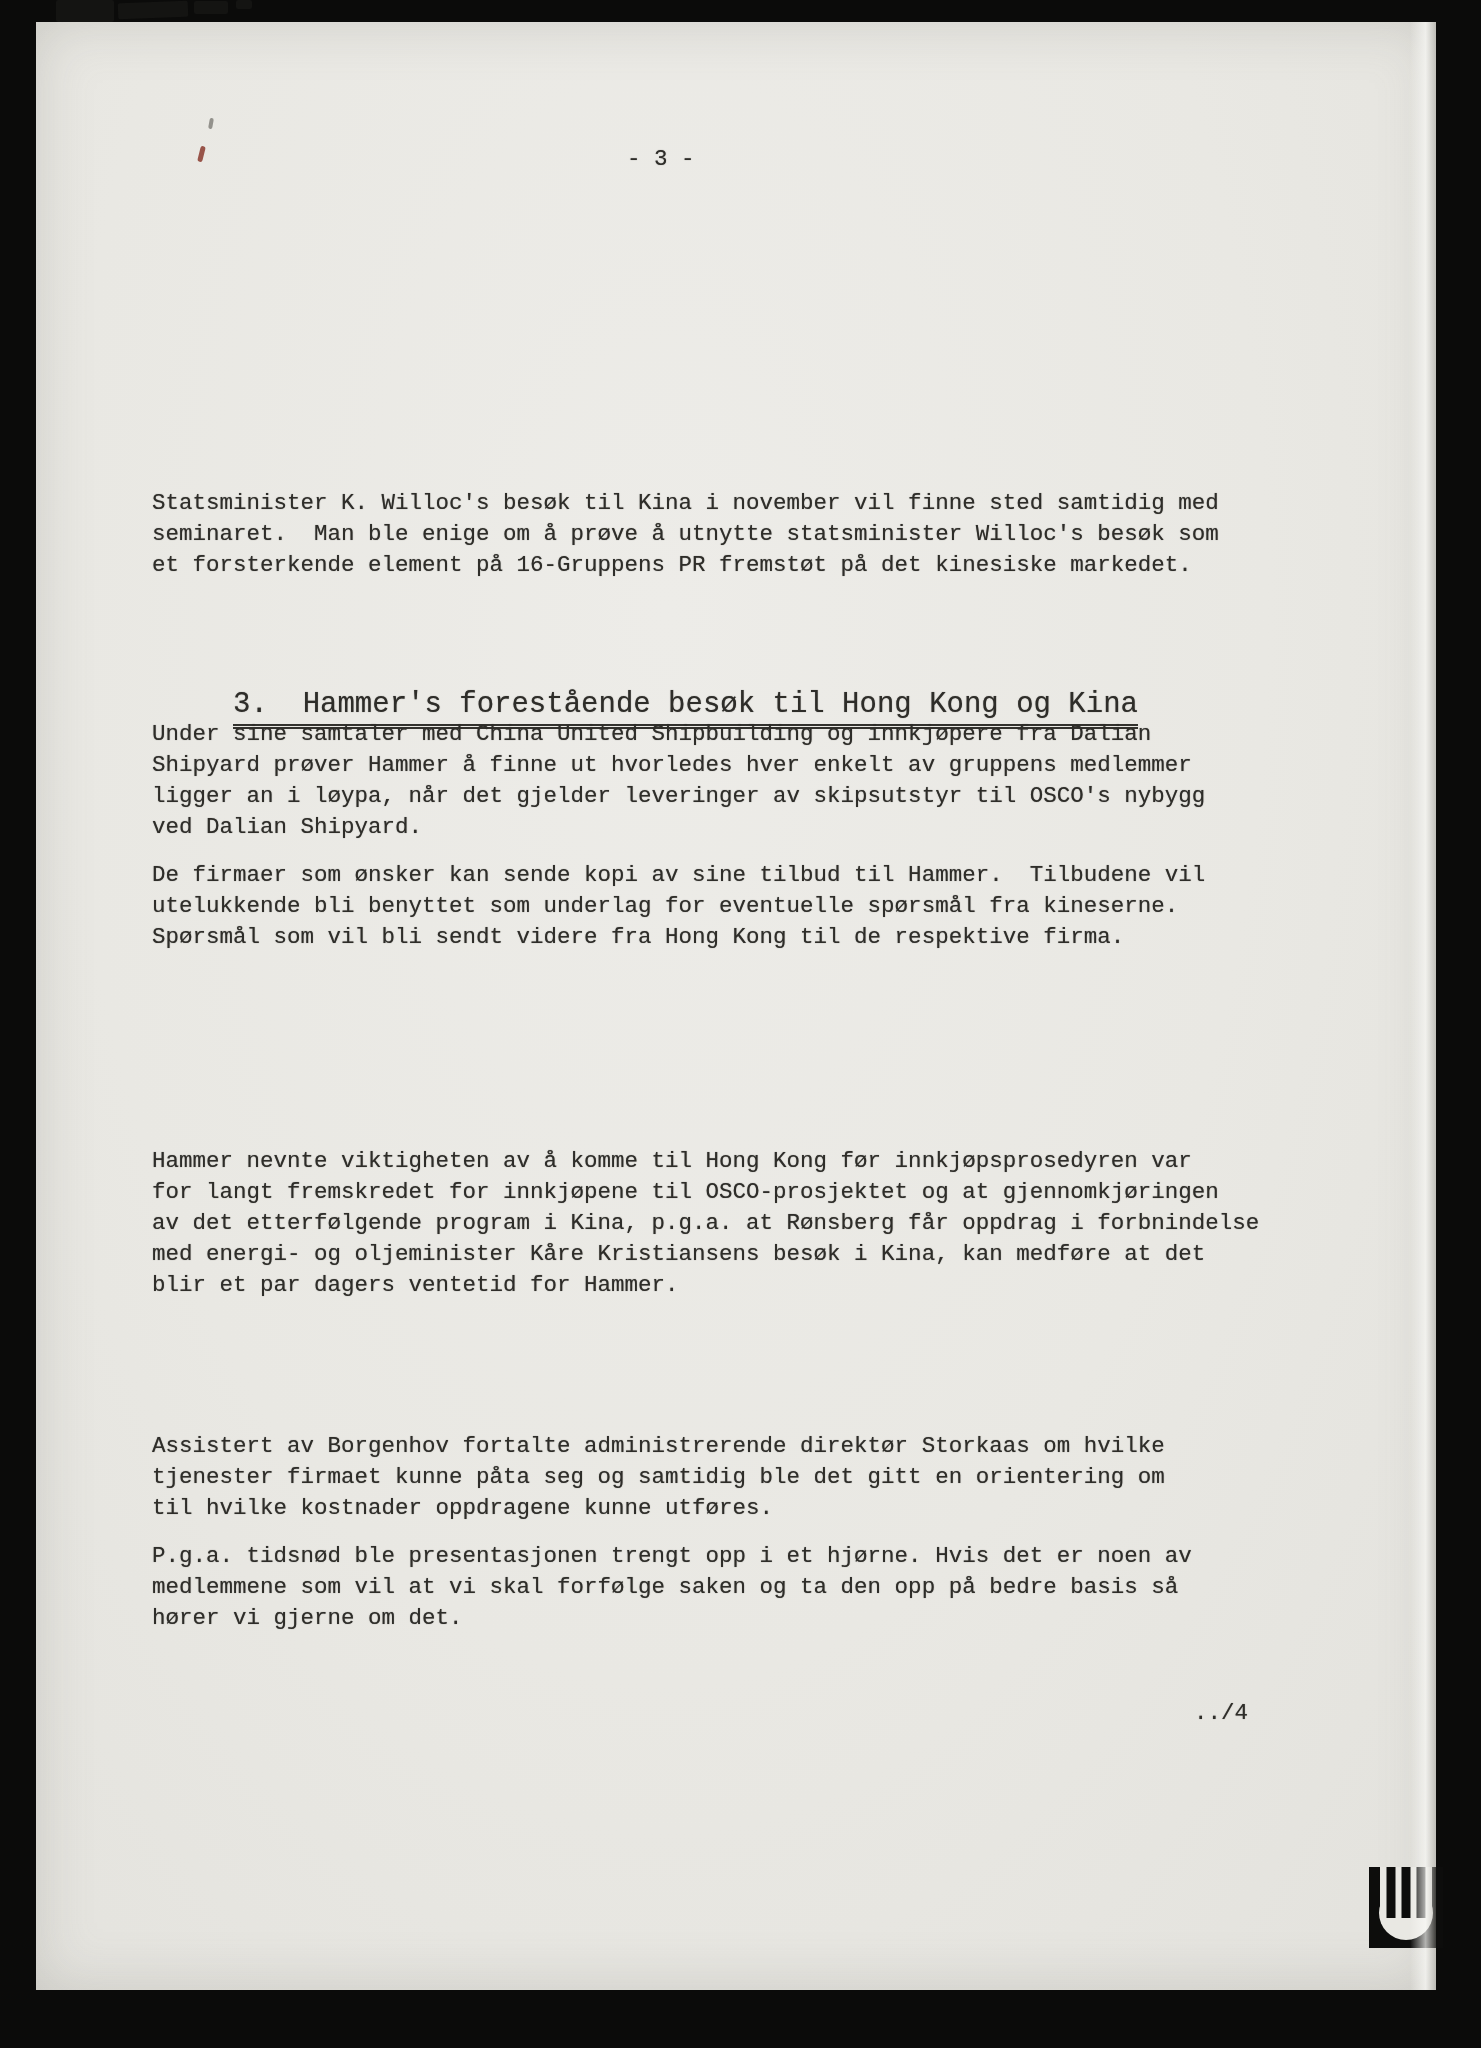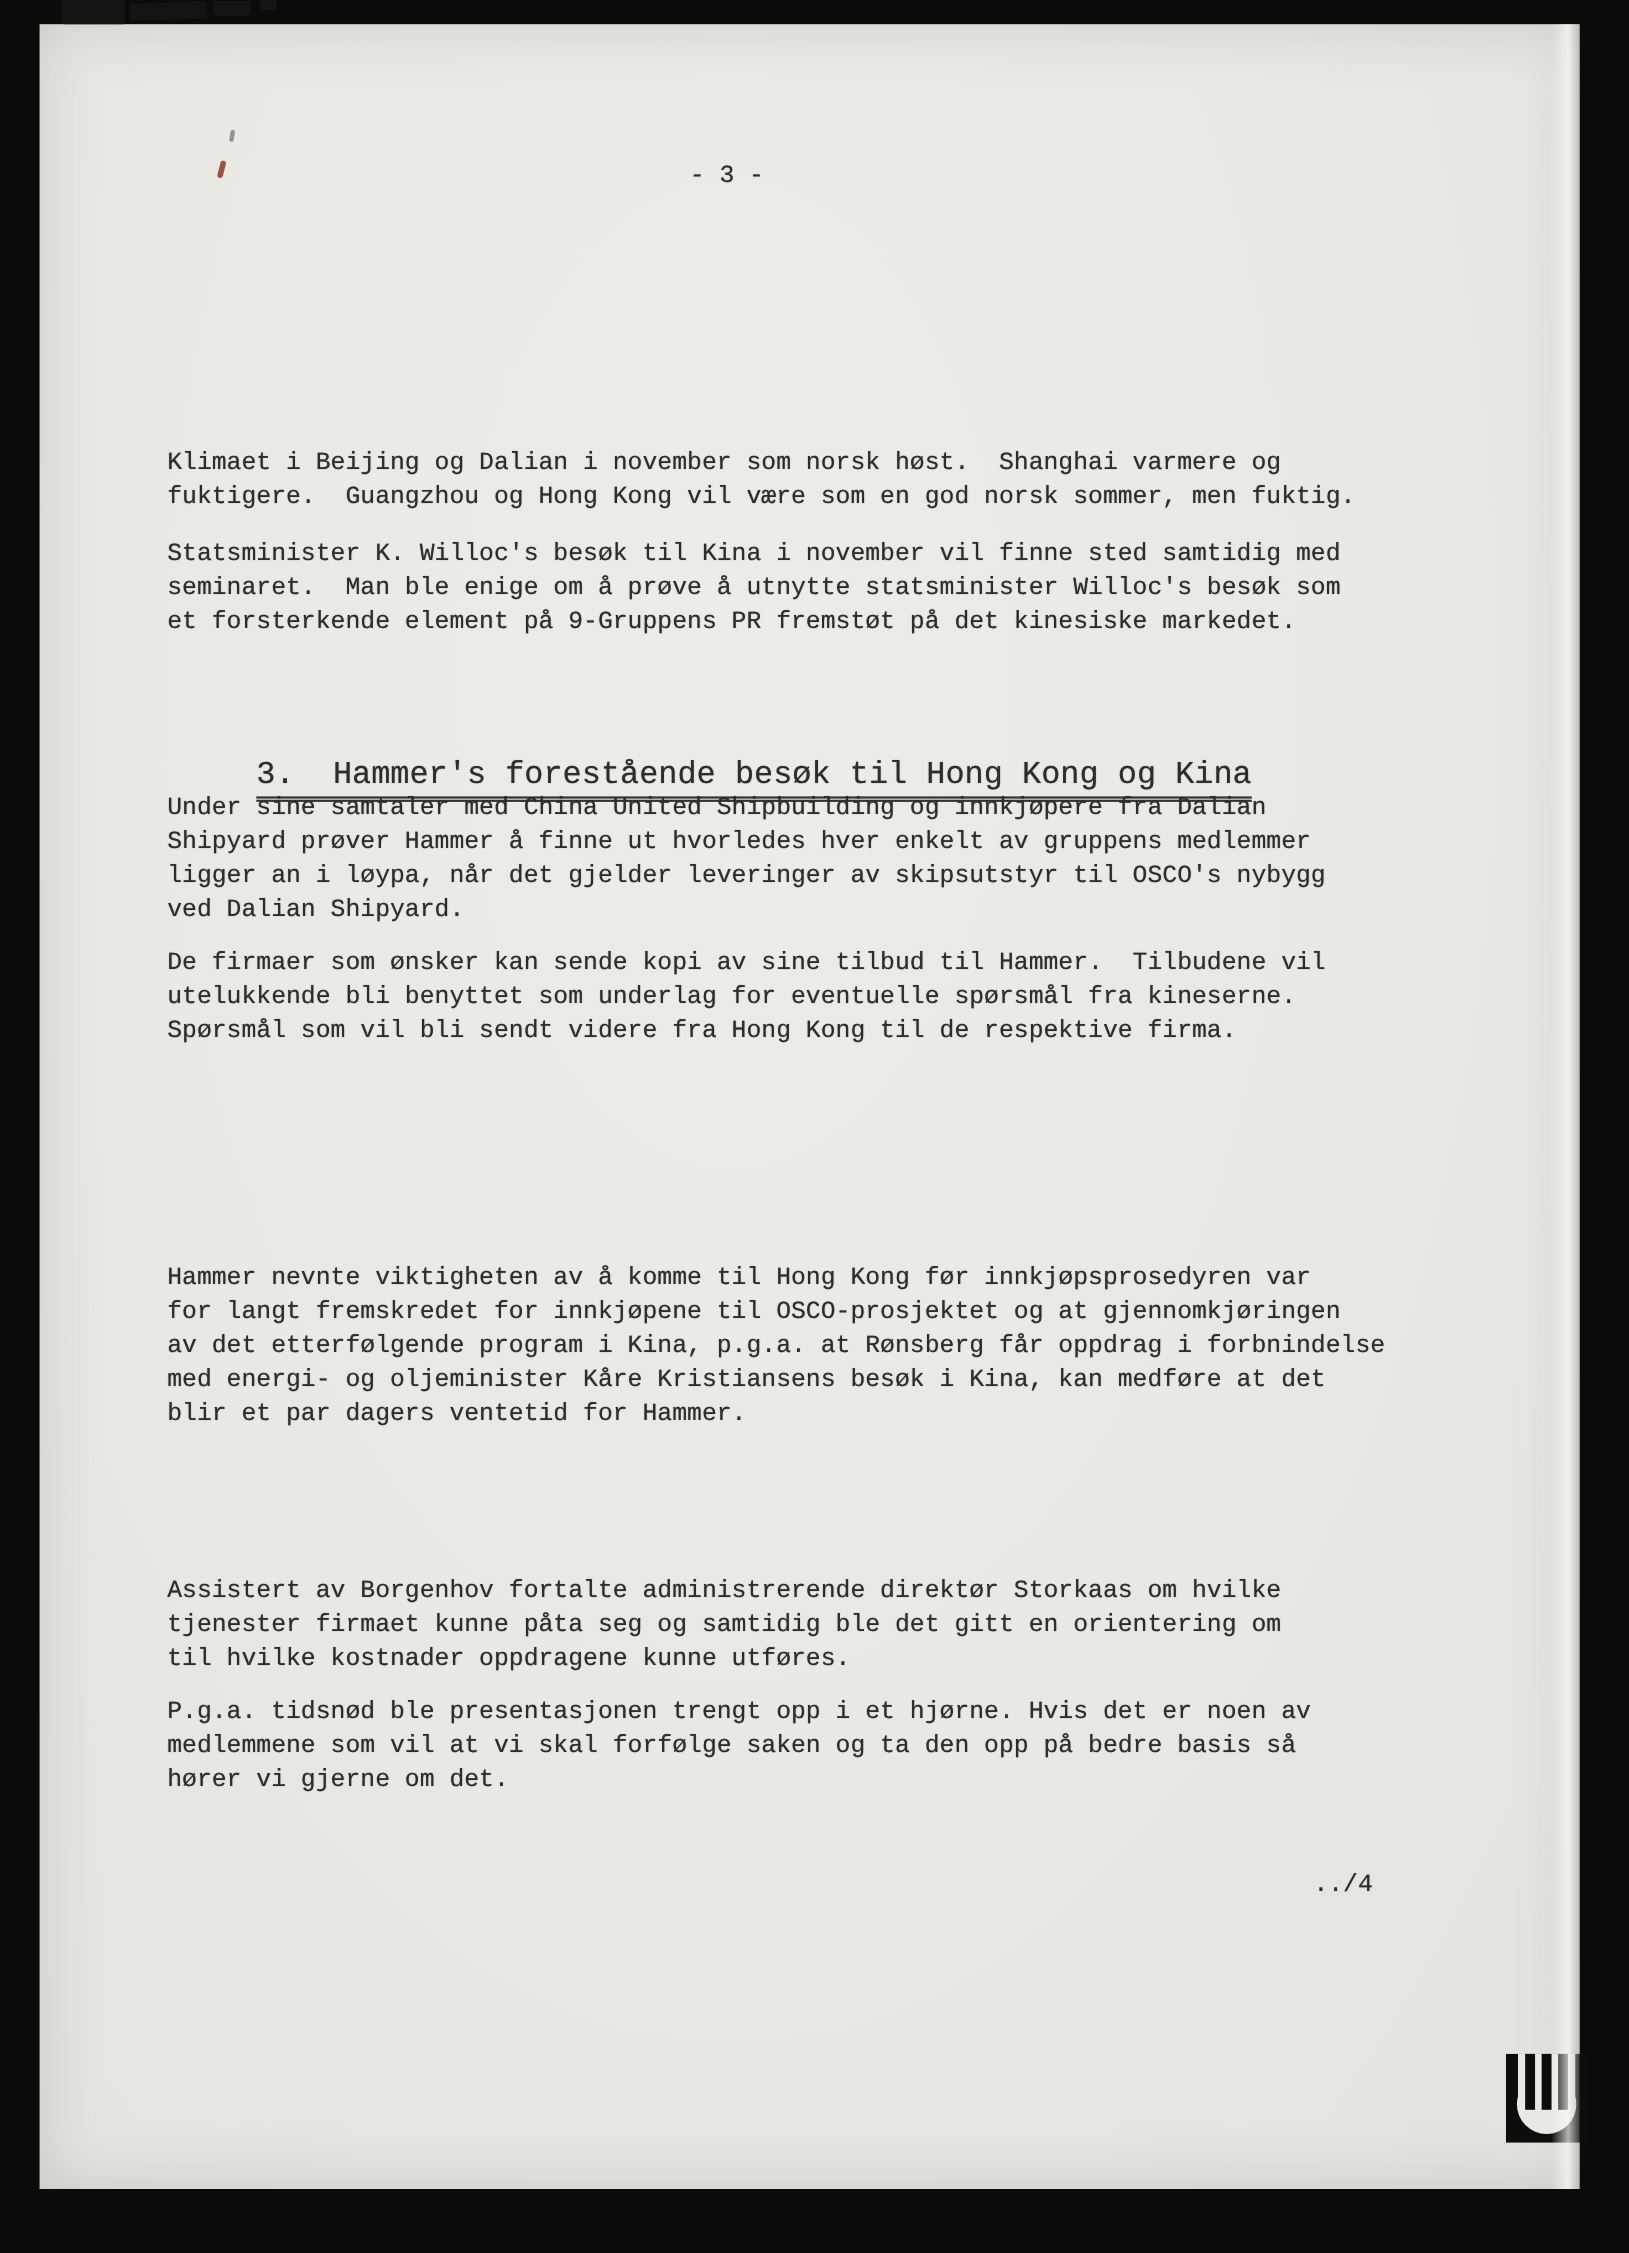--- a/index.html
+++ b/index.html
@@ -97,25 +97,23 @@
 
     <div class="top-mark" style="left:20px; top:-22px; width:58px; height:22px;"></div>
     <div class="top-mark" style="left:82px; top:-20px; width:70px; height:16px; transform:rotate(-2deg);"></div>
     <div class="top-mark" style="left:158px; top:-21px; width:34px; height:13px;"></div>
     <div class="top-mark" style="left:200px; top:-22px; width:16px; height:9px;"></div>
     <div class="speck-gray"></div>
     <div class="speck-red"></div>
 
     <div class="txt" style="left:591px; top:122px;">- 3 -</div>
 
-    <div class="txt" style="left:116px; top:383px;">Klimaet i Beijing og Dalian i november som norsk høst.  Shanghai varmere og
-fuktigere.  Guangzhou og Hong Kong vil være som en god norsk sommer, men fuktig.</div>
     <div class="txt" style="left:116px; top:466px;">Statsminister K. Willoc's besøk til Kina i november vil finne sted samtidig med
 seminaret.  Man ble enige om å prøve å utnytte statsminister Willoc's besøk som
-et forsterkende element på 9-Gruppens PR fremstøt på det kinesiske markedet.</div>
+et forsterkende element på 16-Gruppens PR fremstøt på det kinesiske markedet.</div>
 
     <div class="txt" style="left:116px; top:636px;">
       <span class="heading">3.  Hammer's forestående besøk til Hong Kong og Kina</span>
     </div>
     <div class="txt" style="left:116px; top:697px;">Under sine samtaler med China United Shipbuilding og innkjøpere fra Dalian
 Shipyard prøver Hammer å finne ut hvorledes hver enkelt av gruppens medlemmer
 ligger an i løypa, når det gjelder leveringer av skipsutstyr til OSCO's nybygg
 ved Dalian Shipyard.</div>
     <div class="txt" style="left:116px; top:838px;">De firmaer som ønsker kan sende kopi av sine tilbud til Hammer.  Tilbudene vil
 utelukkende bli benyttet som underlag for eventuelle spørsmål fra kineserne.

